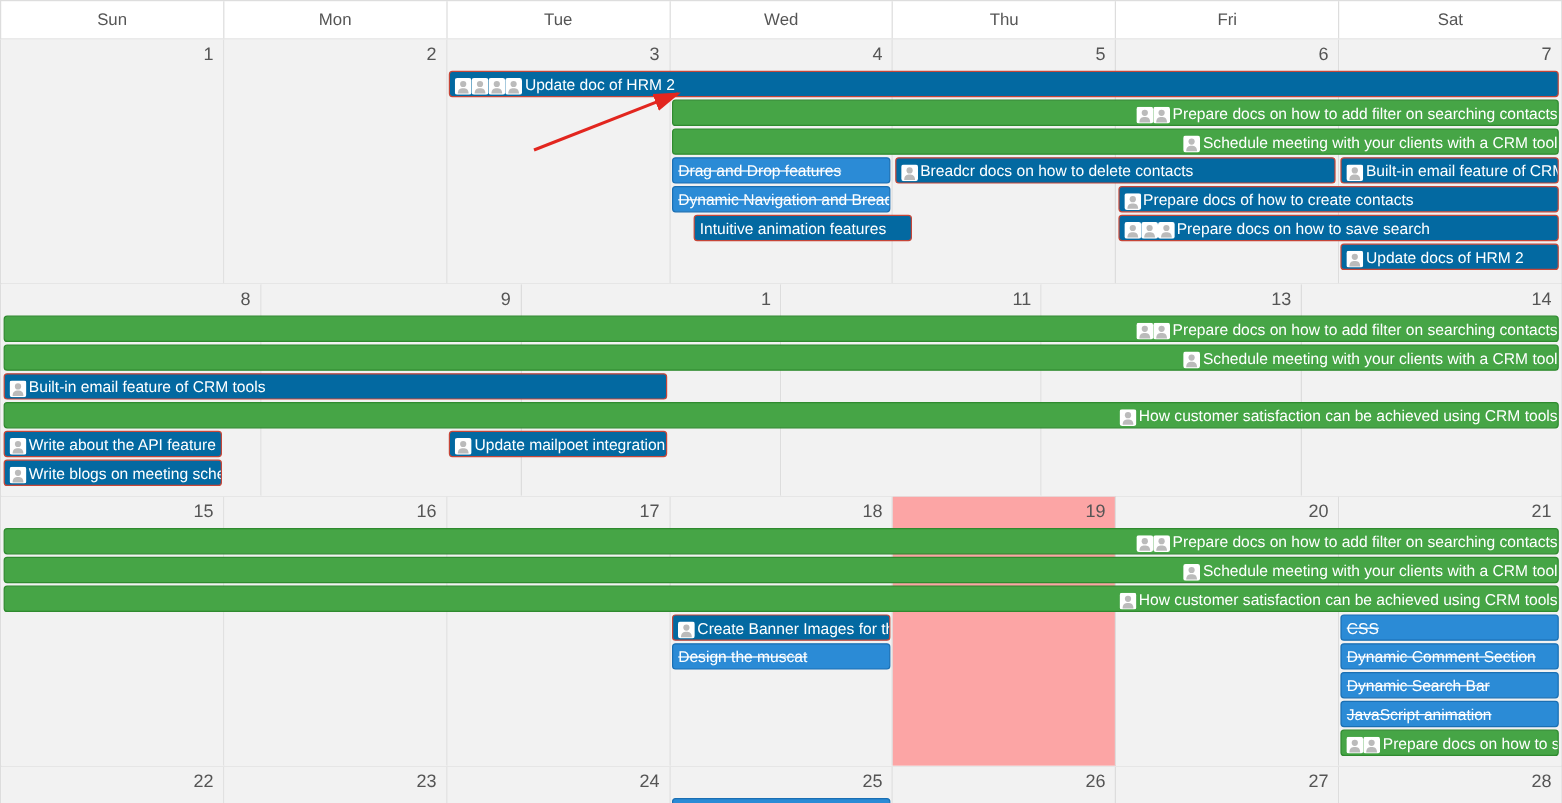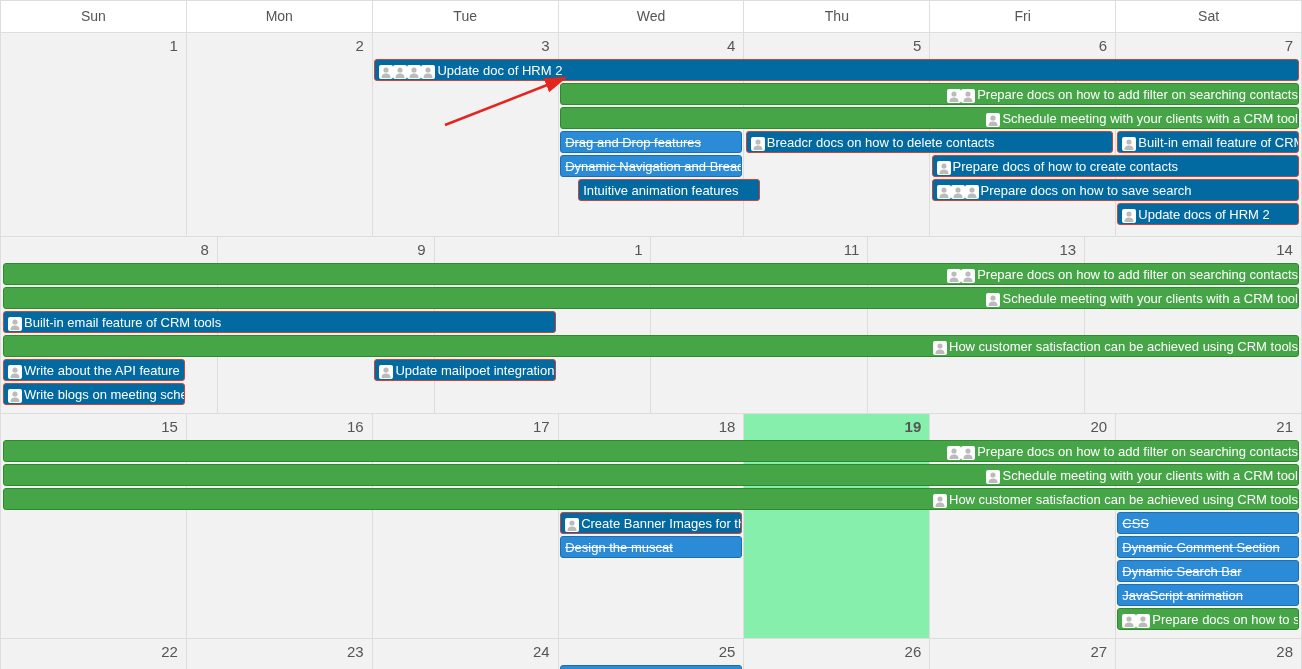--- a/index.html
+++ b/index.html
@@ -32,21 +32,21 @@
     display:flex;
     min-height:var(--wk-h,120px);
   }
   .bg-cell {
     flex:1 1 0;
     border-right:1px solid #ddd;
     background:#f2f2f2;
     position:relative;
   }
   .bg-cell:last-child { border-right:none; }
-  .bg-cell.highlight { background:#86efac;font-weight:bold; }
+  .bg-cell.highlight { background:#fca5a5; }
   .date-num {
     position:absolute;
     top:4px; right:8px;
     font-size:15px;
     color:#555;
   }
   .events {
     position:absolute;
     top:26px;
     left:0; right:0;

